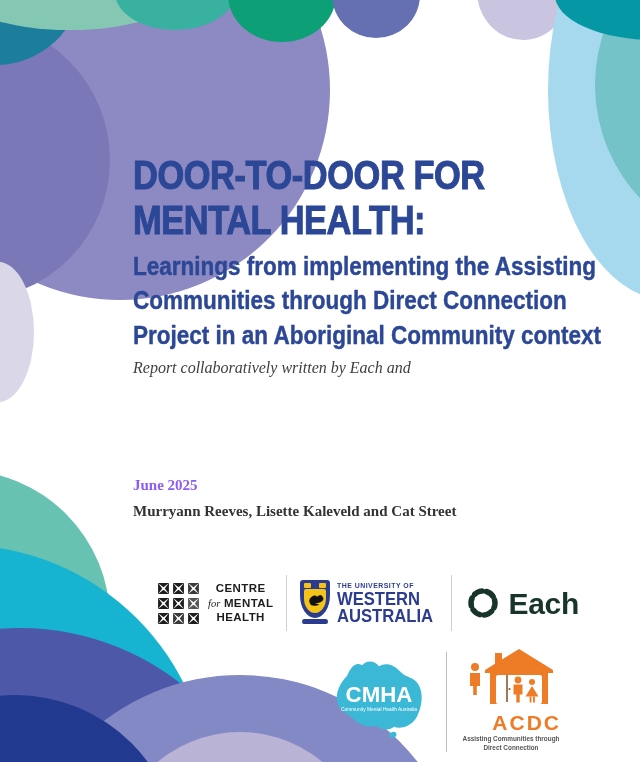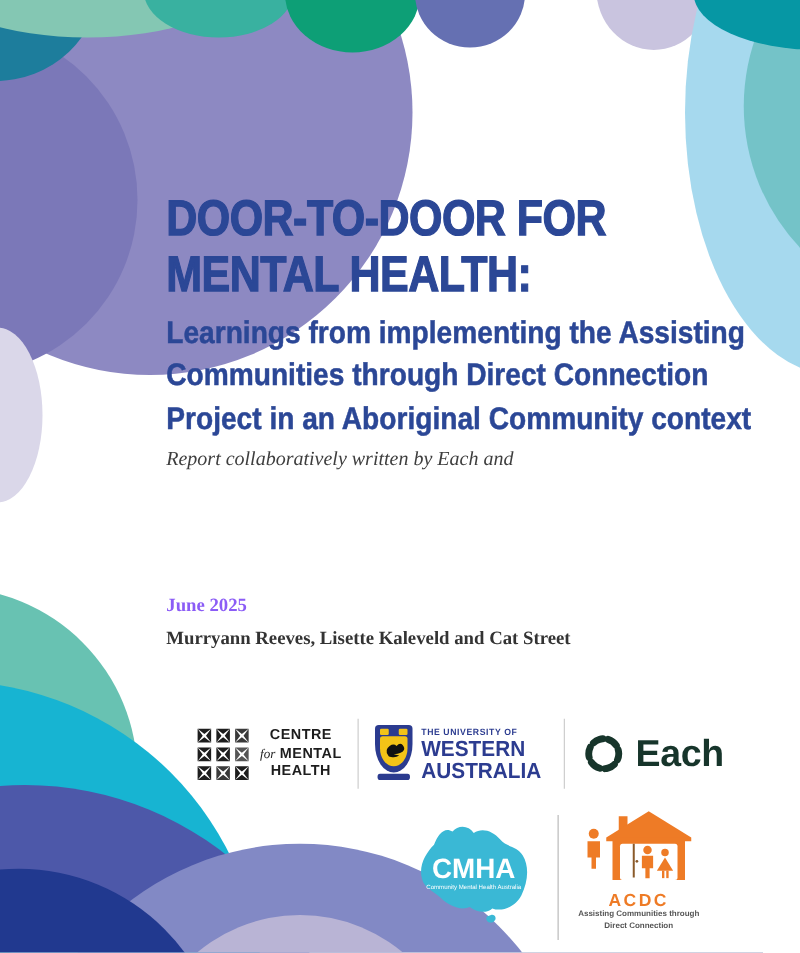--- a/index.html
+++ b/index.html
@@ -67,21 +67,21 @@
   .each-label{font-size:30px;font-weight:600;color:#17352b;letter-spacing:-0.3px;}
 
   
   .logo-row2{
     position:absolute;left:326px;top:646px;
     display:flex;align-items:flex-start;gap:14px;
   }
   .vdiv2{width:1px;height:100px;background:#bdbdbd;margin-top:6px;}
   .cmha{width:106px;}
   .acdc{width:100px;text-align:center;}
-  .acdc-label{font-size:14px;font-weight:800;color:#ee7b26;letter-spacing:2px;margin-top:1px;}
+  .acdc-label{font-size:21px;font-weight:800;color:#ee7b26;letter-spacing:2px;margin-top:1px;text-align:right;}
   .acdc-tag{font-size:6.4px;font-weight:700;color:#555;line-height:1.35;}
 </style>
 </head>
 <body>
 
 <div class="page">
 
   <div class="shape" style="left:-90px;top:-120px;width:420px;height:420px;background:#8d89c2;"></div>
   <div class="shape" style="left:-170px;top:20px;width:280px;height:280px;background:#7b78b8;"></div>
   <div class="shape" style="left:-38px;top:262px;width:72px;height:140px;background:#dad7e9;"></div>

